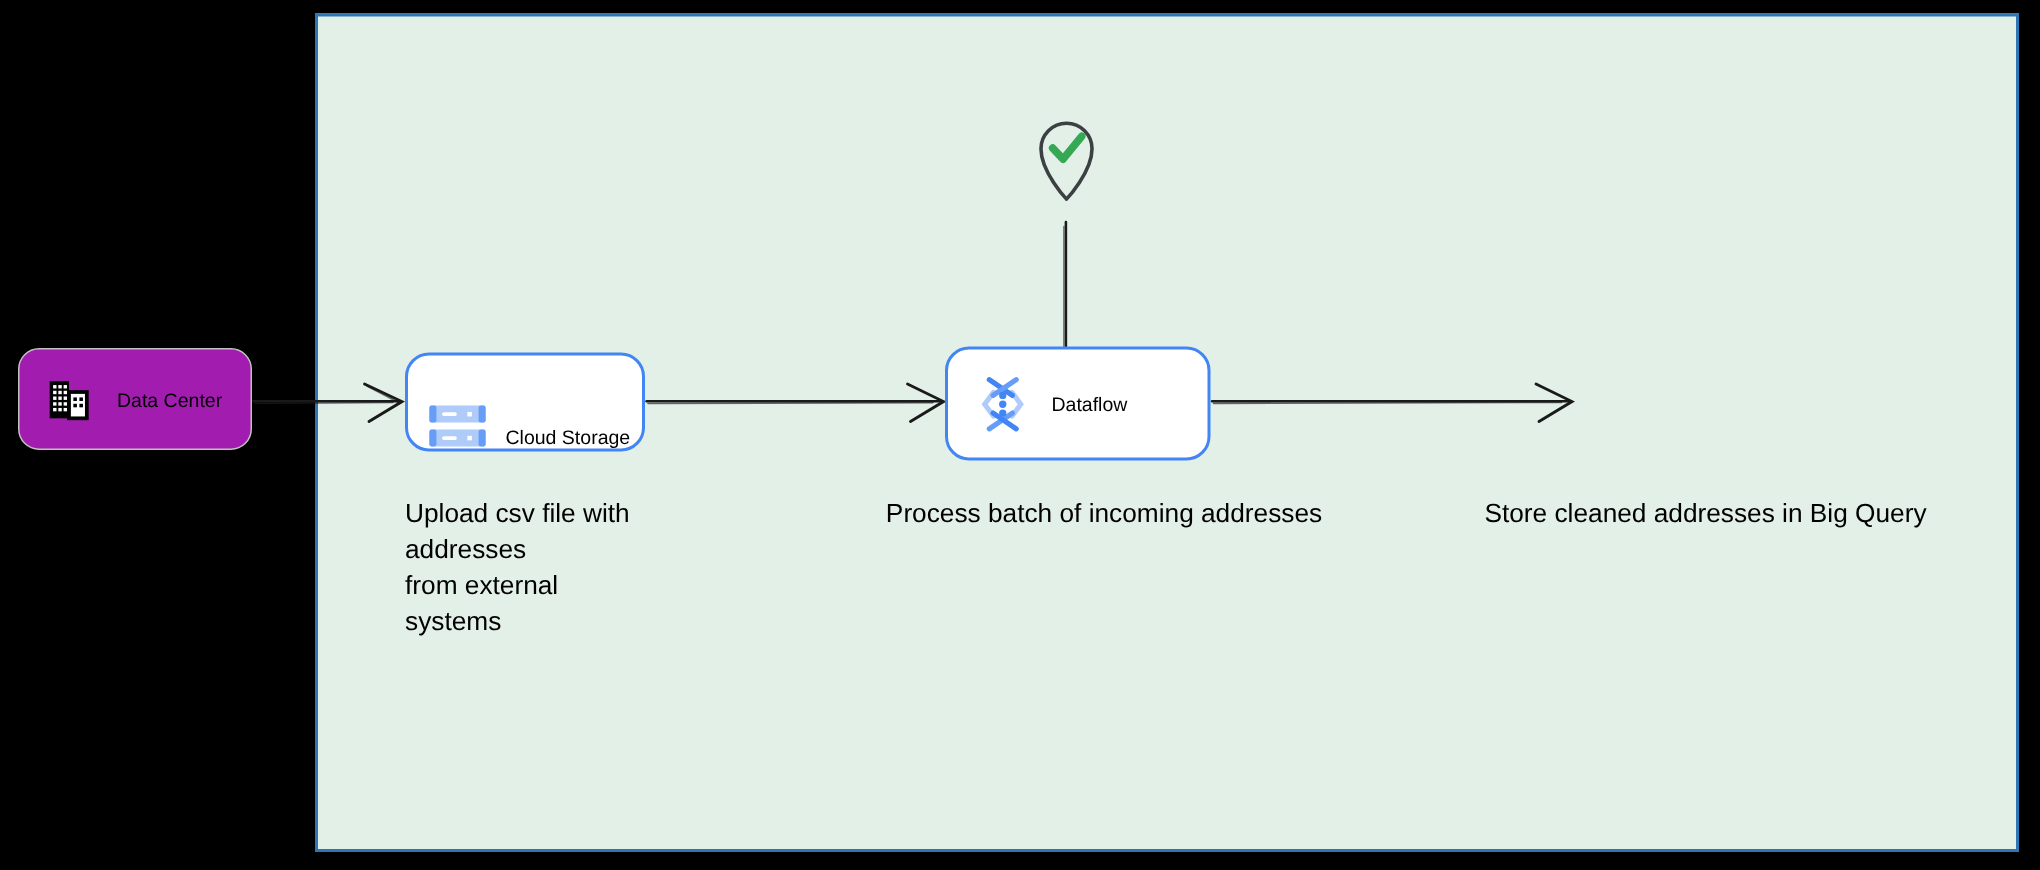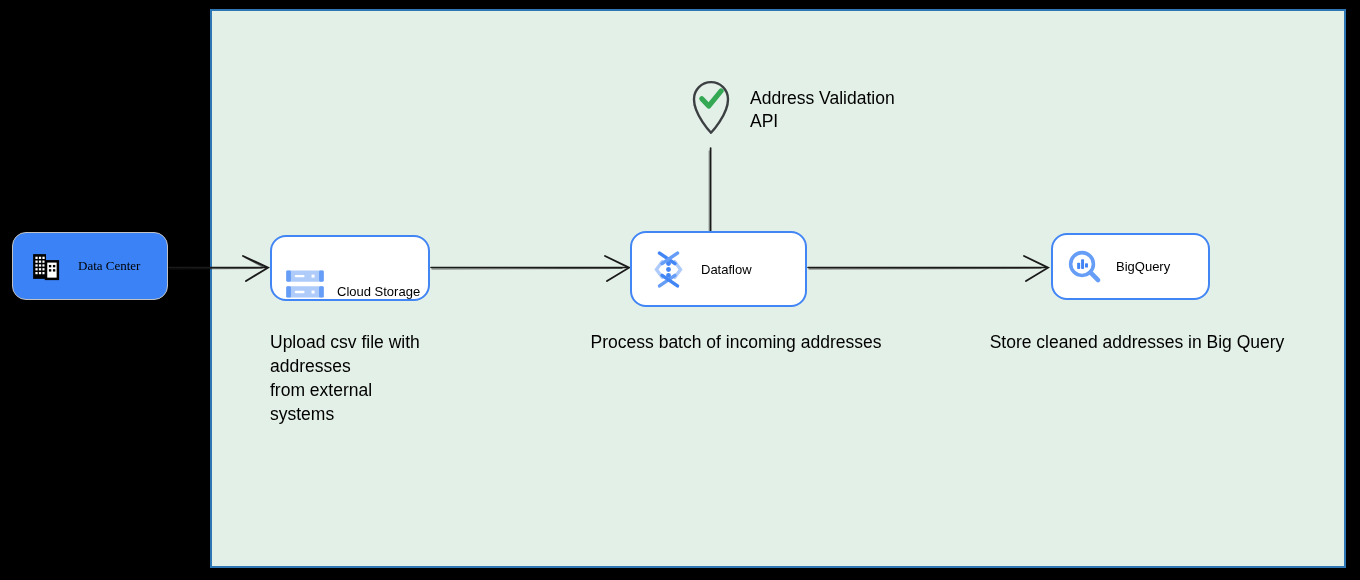--- a/index.html
+++ b/index.html
@@ -12,22 +12,22 @@
     background:#e3f0e7;border:2.5px solid #2f76b5;z-index:1;
   }
   .connectors{position:absolute;left:0;top:0;width:1360px;height:580px;z-index:2;pointer-events:none;}
   .node{
     position:absolute;display:flex;align-items:center;box-sizing:border-box;
     background:#ffffff;border:2px solid #4285f4;border-radius:16px;z-index:3;
   }
   .node .nlabel{font-size:13px;color:#000;white-space:nowrap;}
   .node-external{
     left:12px;top:232px;width:156px;height:68px;
-    background:#3b82f6;border:1px solid #c2c2c2;border-radius:14px;
-    padding-left:16px;gap:16px;font-family:Liberation Serif, serif;
+    background:#a21caf;border:1px solid #c2c2c2;border-radius:14px;
+    padding-left:16px;gap:16px;
   }
   .node-cloud-storage{left:270px;top:235px;width:160px;height:66px;padding-left:14px;gap:13px;align-items:flex-end;}
   .node-dataflow{left:630px;top:231px;width:177px;height:76px;padding-left:16px;gap:12px;}
   .node-bigquery{left:1051px;top:233px;width:159px;height:67px;padding-left:13px;gap:12px;}
   .pin-marker{position:absolute;left:688px;top:76px;width:46px;height:62px;z-index:3;}
   .api-label{
     position:absolute;left:750px;top:87px;z-index:3;
     font-size:17.5px;line-height:23px;color:#000;white-space:pre-line;
   }
   .caption{
@@ -137,39 +137,25 @@
       </g>
       <g fill="#4285f4">
         <circle cx="16" cy="11.4" r="1.9"></circle>
         <circle cx="16" cy="16" r="1.9"></circle>
         <circle cx="16" cy="20.6" r="1.9"></circle>
       </g>
     </svg>
     <span class="nlabel">Dataflow</span>
   </div>
 
-  <div class="node node-bigquery">
-    <svg class="icon" width="38" height="38" viewBox="0 0 32 32">
-      <circle cx="13.5" cy="13.5" r="9.6" fill="#ffffff" stroke="#669df6" stroke-width="3"></circle>
-      <g fill="#4285f4">
-        <rect x="9.4" y="12.4" width="2.5" height="5.2" rx="0.6"></rect>
-        <rect x="12.7" y="9.4" width="2.5" height="8.2" rx="0.6"></rect>
-        <rect x="16" y="12.9" width="2.5" height="3.6" rx="0.6"></rect>
-      </g>
-      <path d="M20.6 20.6 L27 27" stroke="#669df6" stroke-width="3.8" stroke-linecap="round"></path>
-    </svg>
-    <span class="nlabel">BigQuery</span>
-  </div>
 
   <svg class="pin-marker" viewBox="0 0 50 64">
     <path d="M25 60 C25 60 6.5 40.5 6.5 23.5 A18.5 18.5 0 1 1 43.5 23.5 C43.5 40.5 25 60 25 60 Z" fill="none" stroke="#3c4043" stroke-width="2.6" stroke-linejoin="round"></path>
     <path d="M15 23 L22.5 31 L36 14.5" fill="none" stroke="#34a853" stroke-width="5.6" stroke-linecap="round" stroke-linejoin="round"></path>
   </svg>
-  <div class="api-label">Address Validation
-API</div>
 
   <div class="caption caption-2">Process batch of incoming addresses</div>
   <div class="caption caption-1">Upload csv file with
 addresses
 from external
 systems</div>
   <div class="caption caption-3">Store cleaned addresses in Big Query</div>
 
 </div>
 

